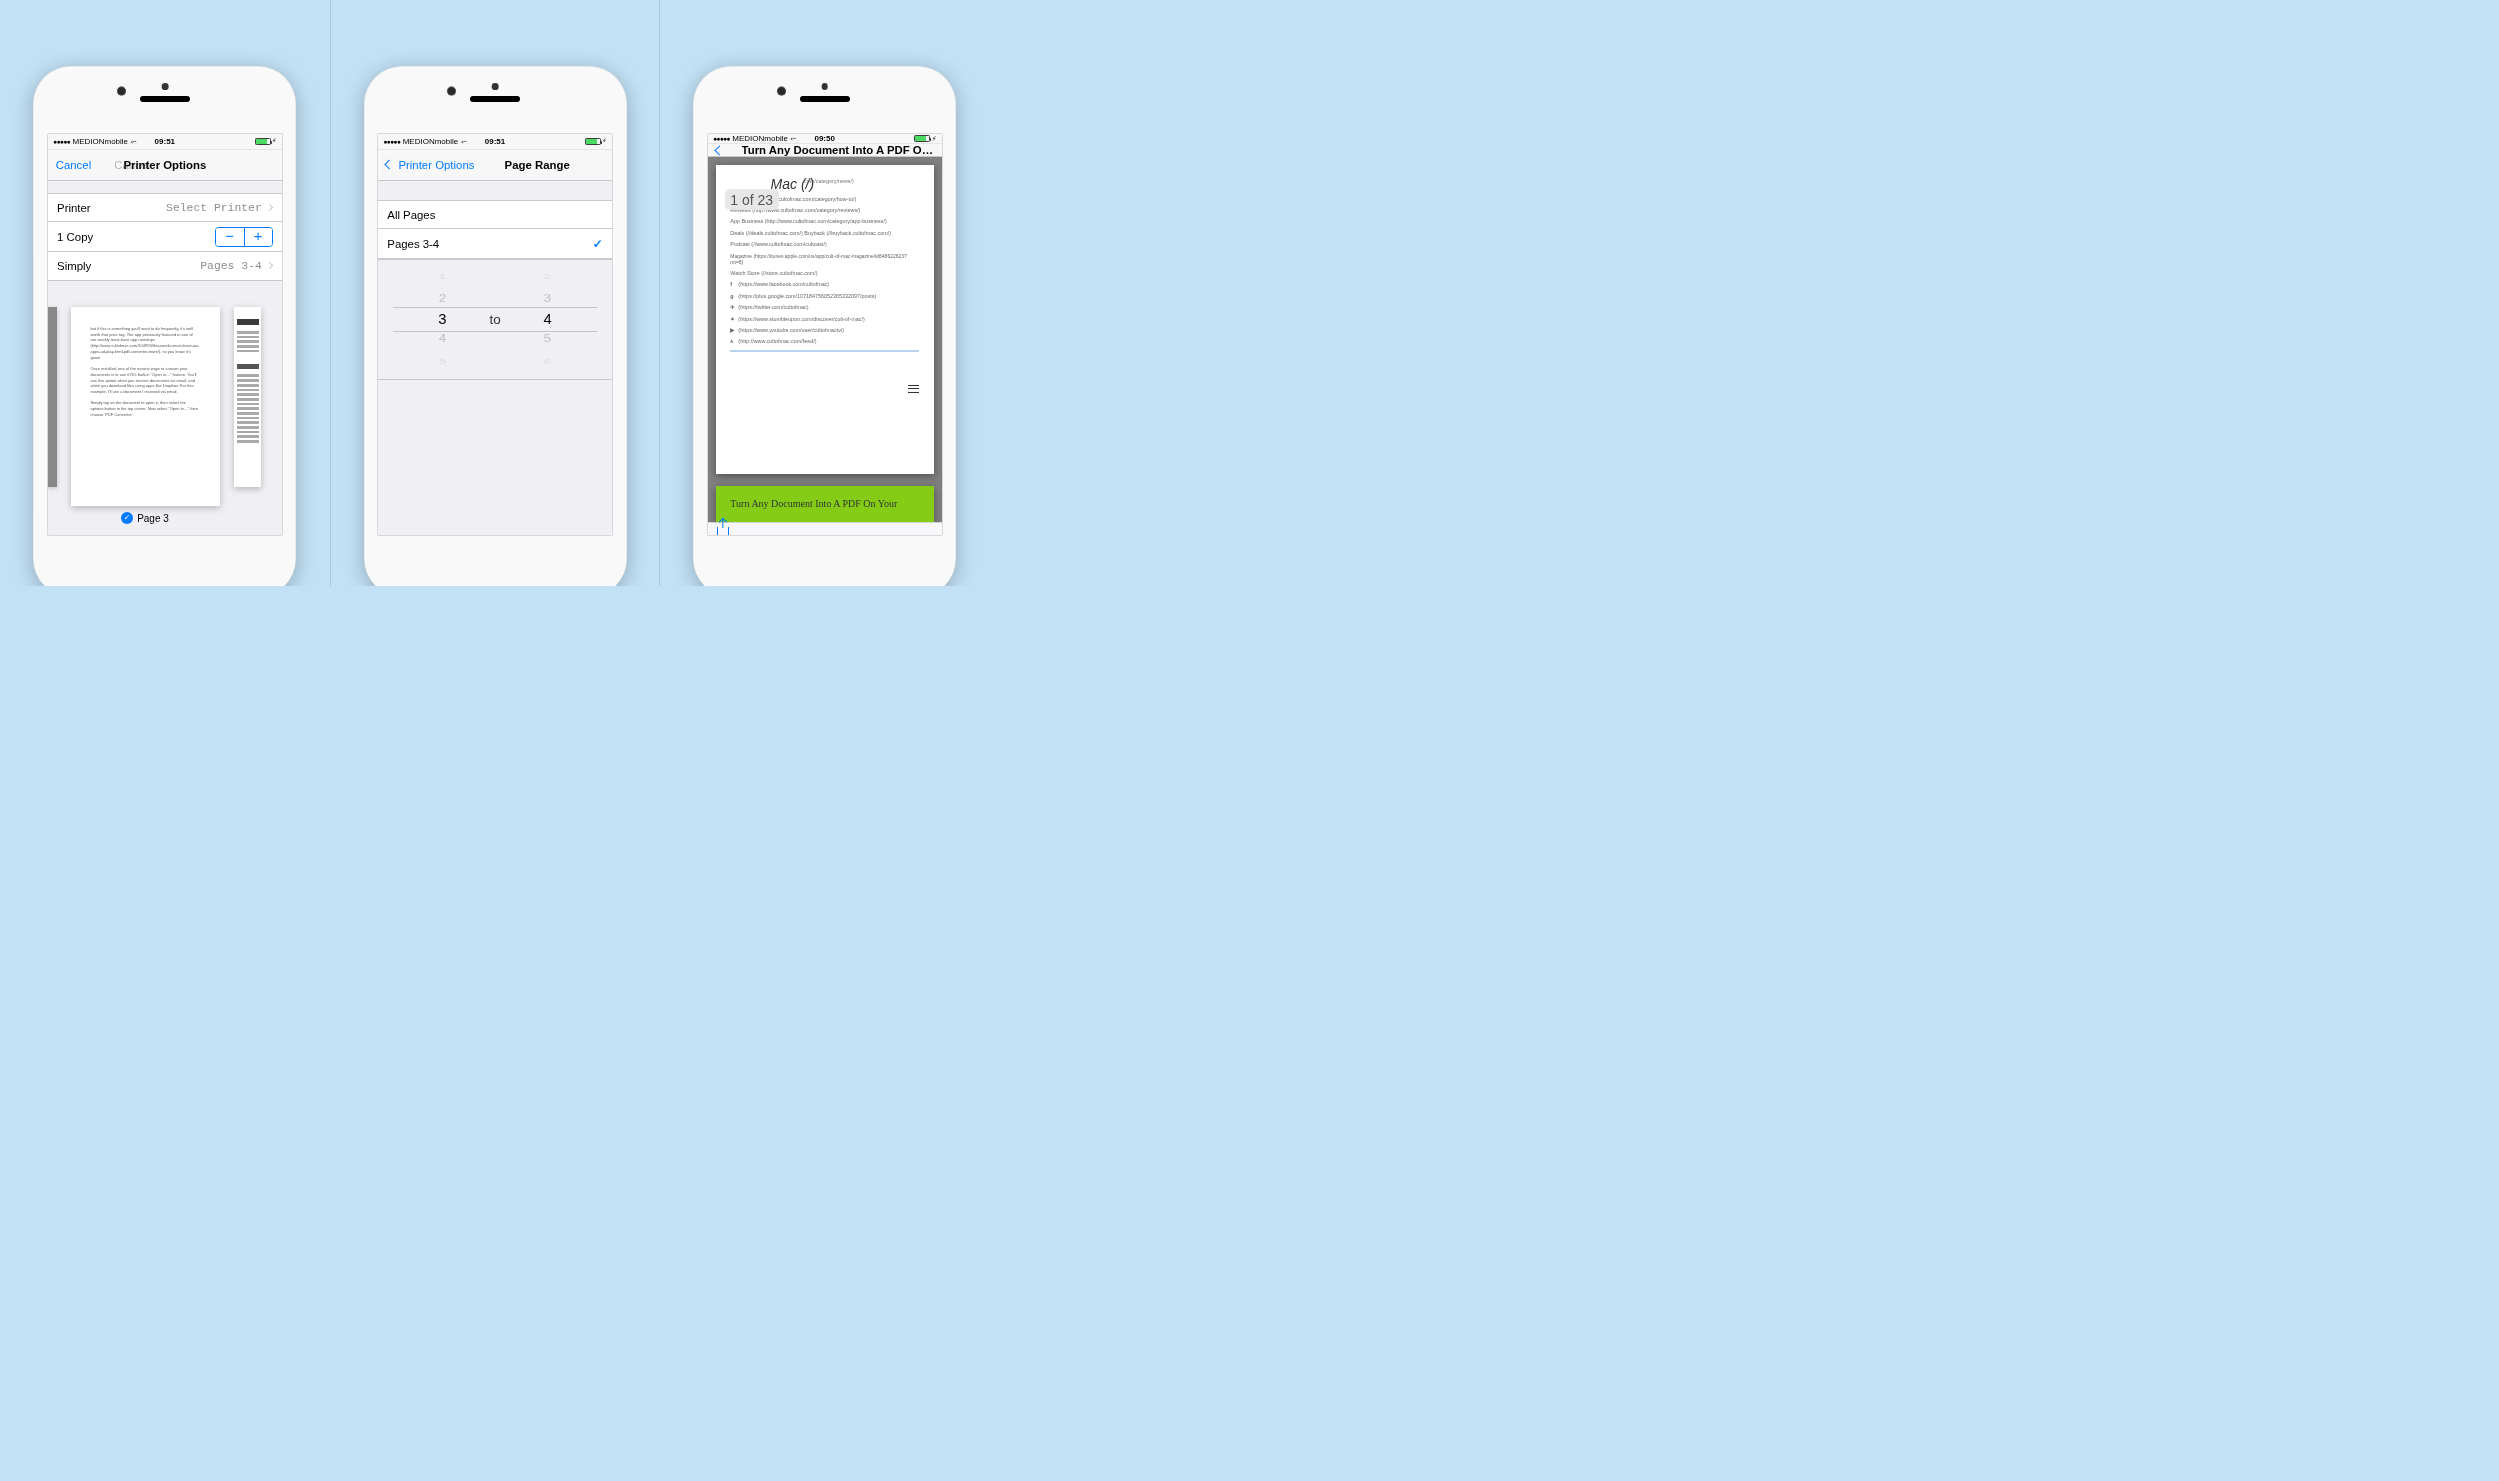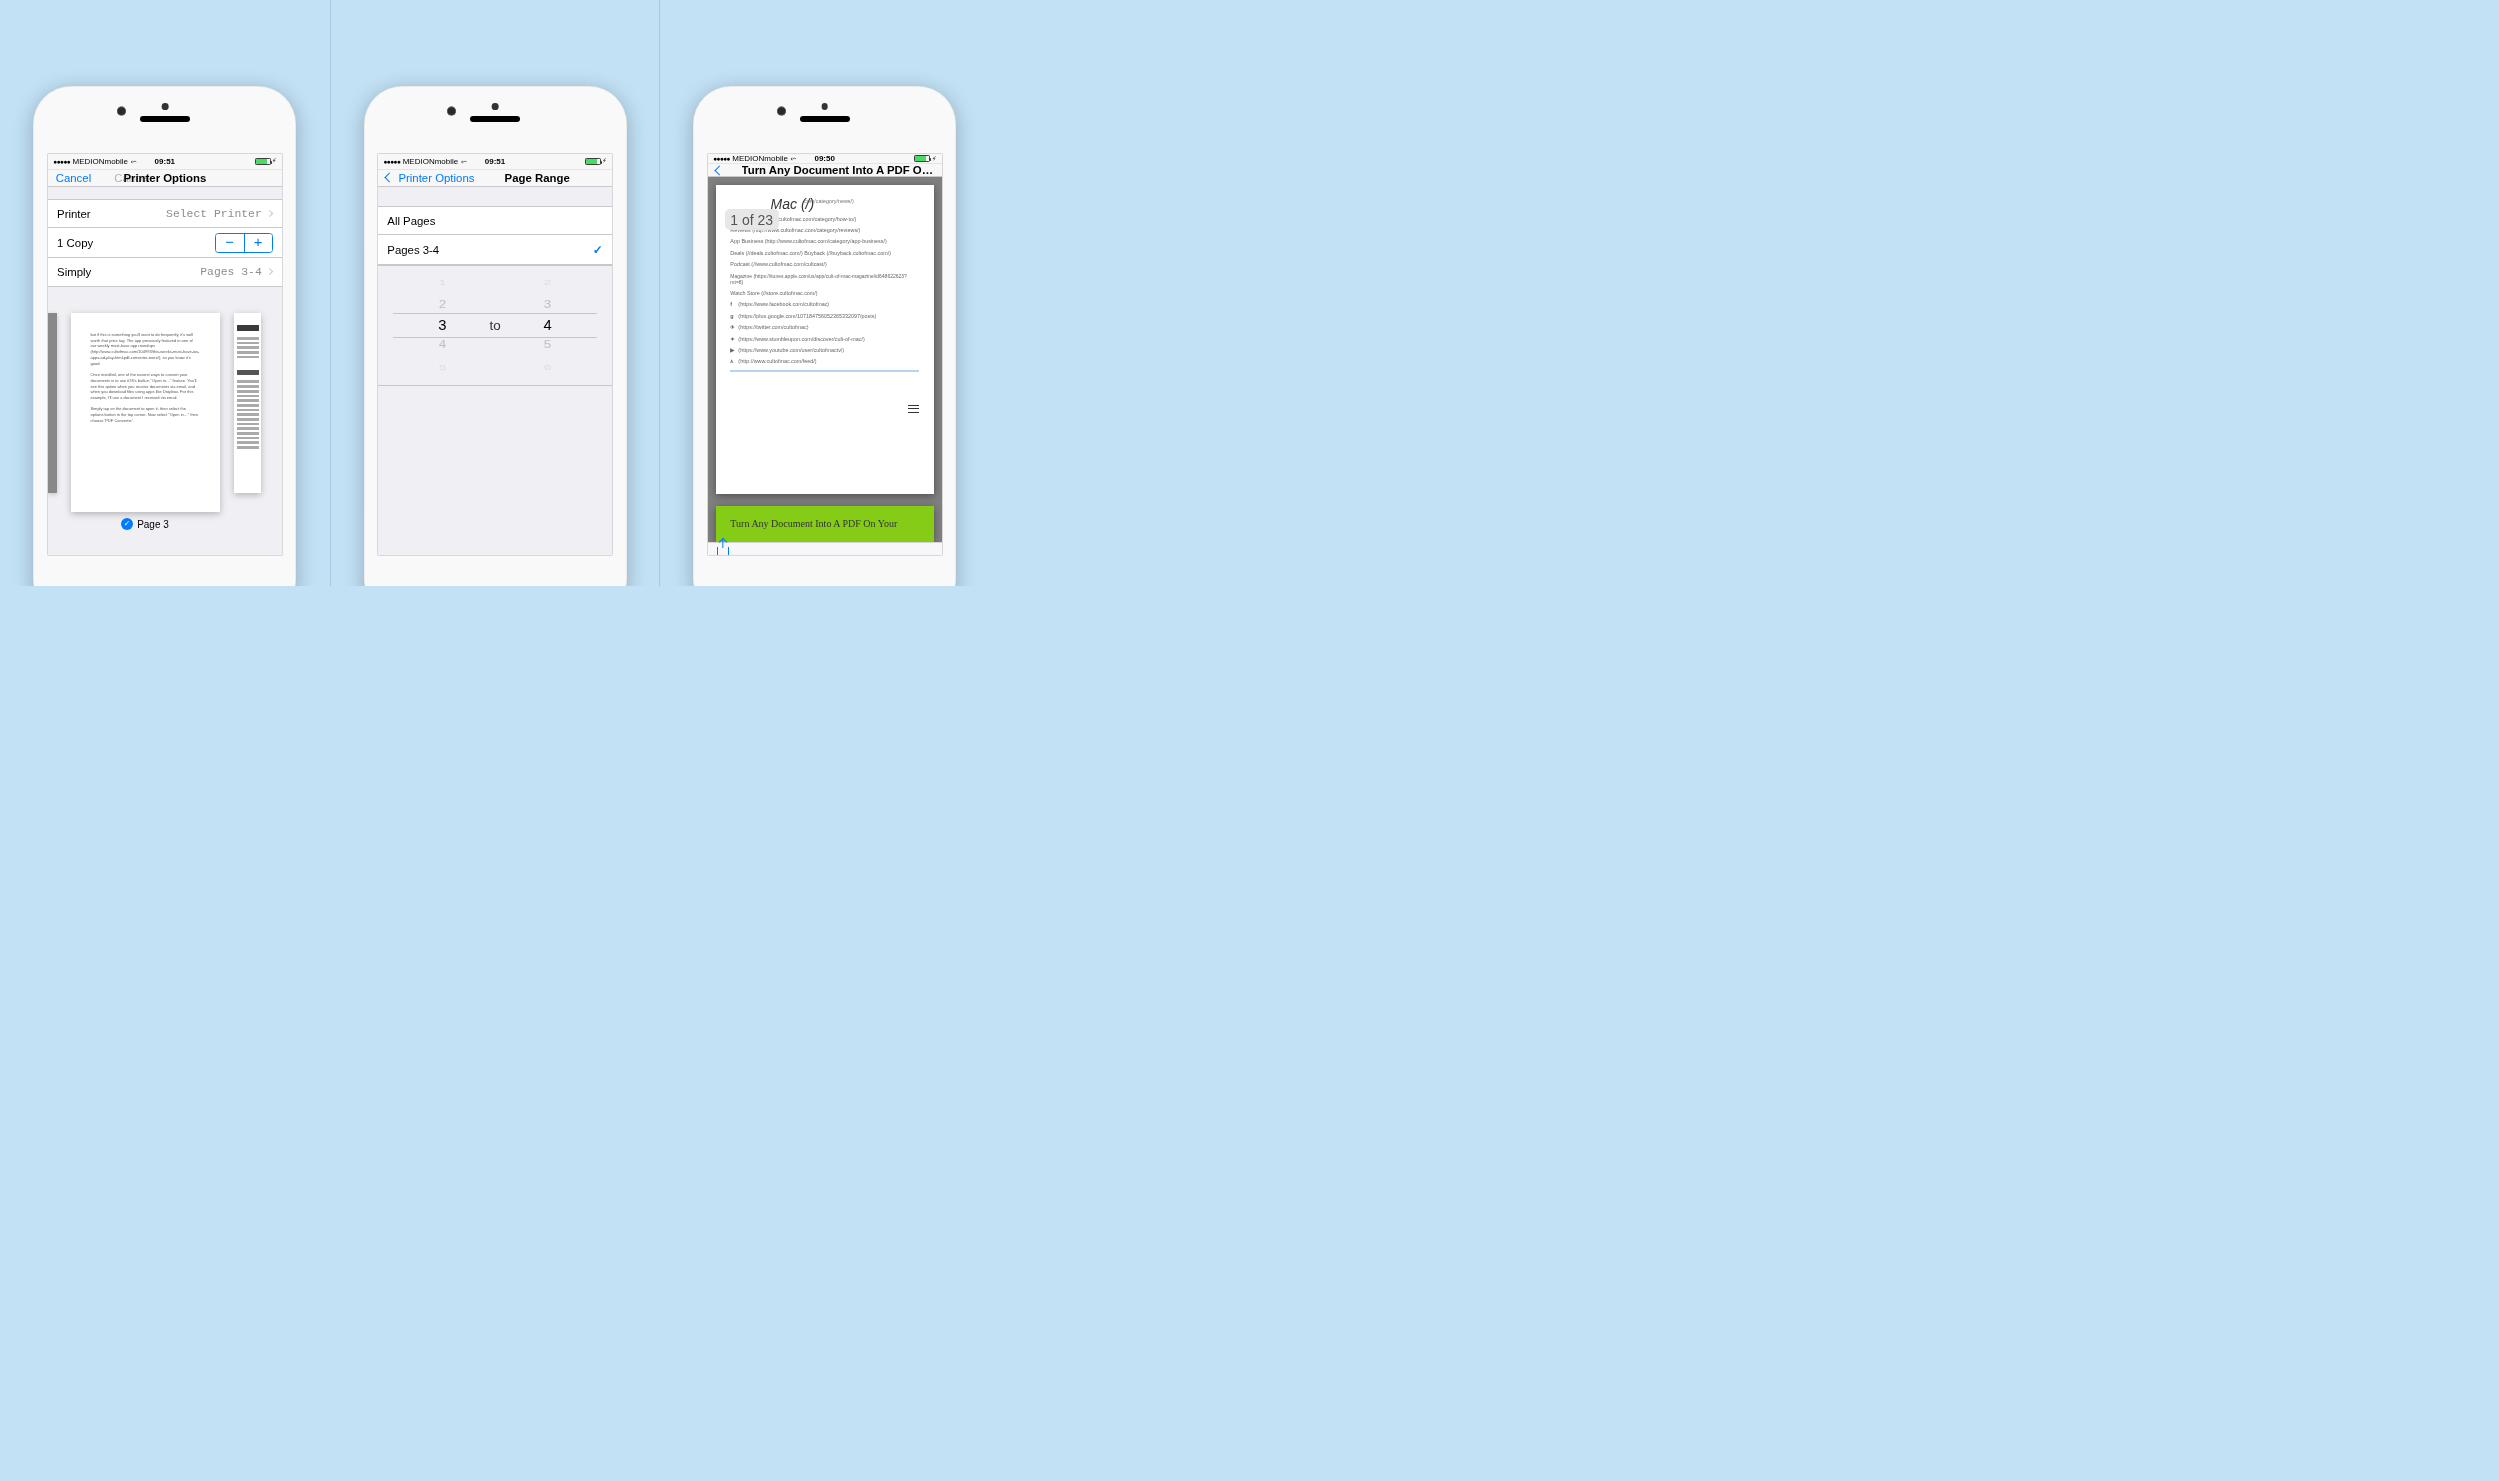--- a/index.html
+++ b/index.html
@@ -12,21 +12,21 @@
     justify-content: space-between;
     align-items: flex-start;
     overflow: hidden;
   }
   .col {
     width: 33.333%;
     height: 100%;
     display: flex;
     justify-content: center;
     align-items: flex-start;
-    padding-top: 86px;
+    padding-top: 66px;
     position: relative;
   }
   .col + .col { border-left: 0.7px solid #a7c9df; }
 
   
   .phone {
     width: 263px;
     height: 531px;
     background: #f9f9f9;
     border-radius: 38px;
@@ -101,21 +101,21 @@
     background: linear-gradient(to right, #4cd964 80%, transparent 80%);
   }
   .battery::after {
     content: ""; position: absolute; right: -2px; top: 2px;
     width: 1.3px; height: 3.4px; background: #3d3d3d; border-radius: 0.7px;
   }
   .bolt { font-size: 6.7px; }
 
   
   .nav-bar {
-    height: 18px;
+    height: 32px;
     background: #f7f7f7;
     border-top: 0.7px solid #e5e5e6;
     border-bottom: 0.7px solid #c8c7cc;
     display: flex;
     align-items: center;
     padding: 0 8px;
     position: relative;
   }
   .nav-left, .nav-right {
     color: #007aff;

